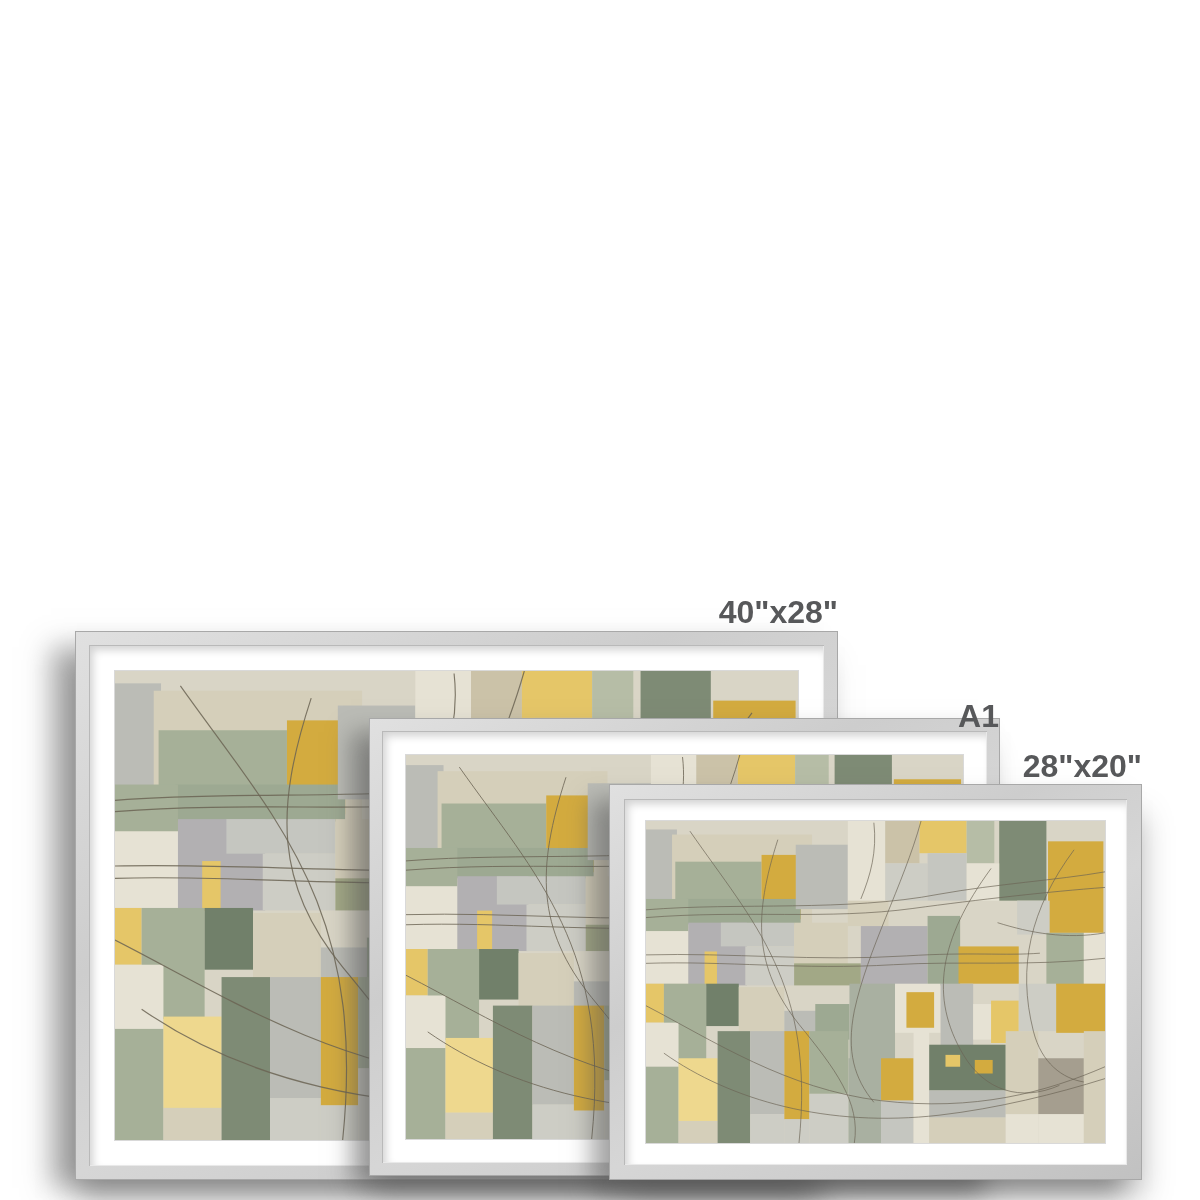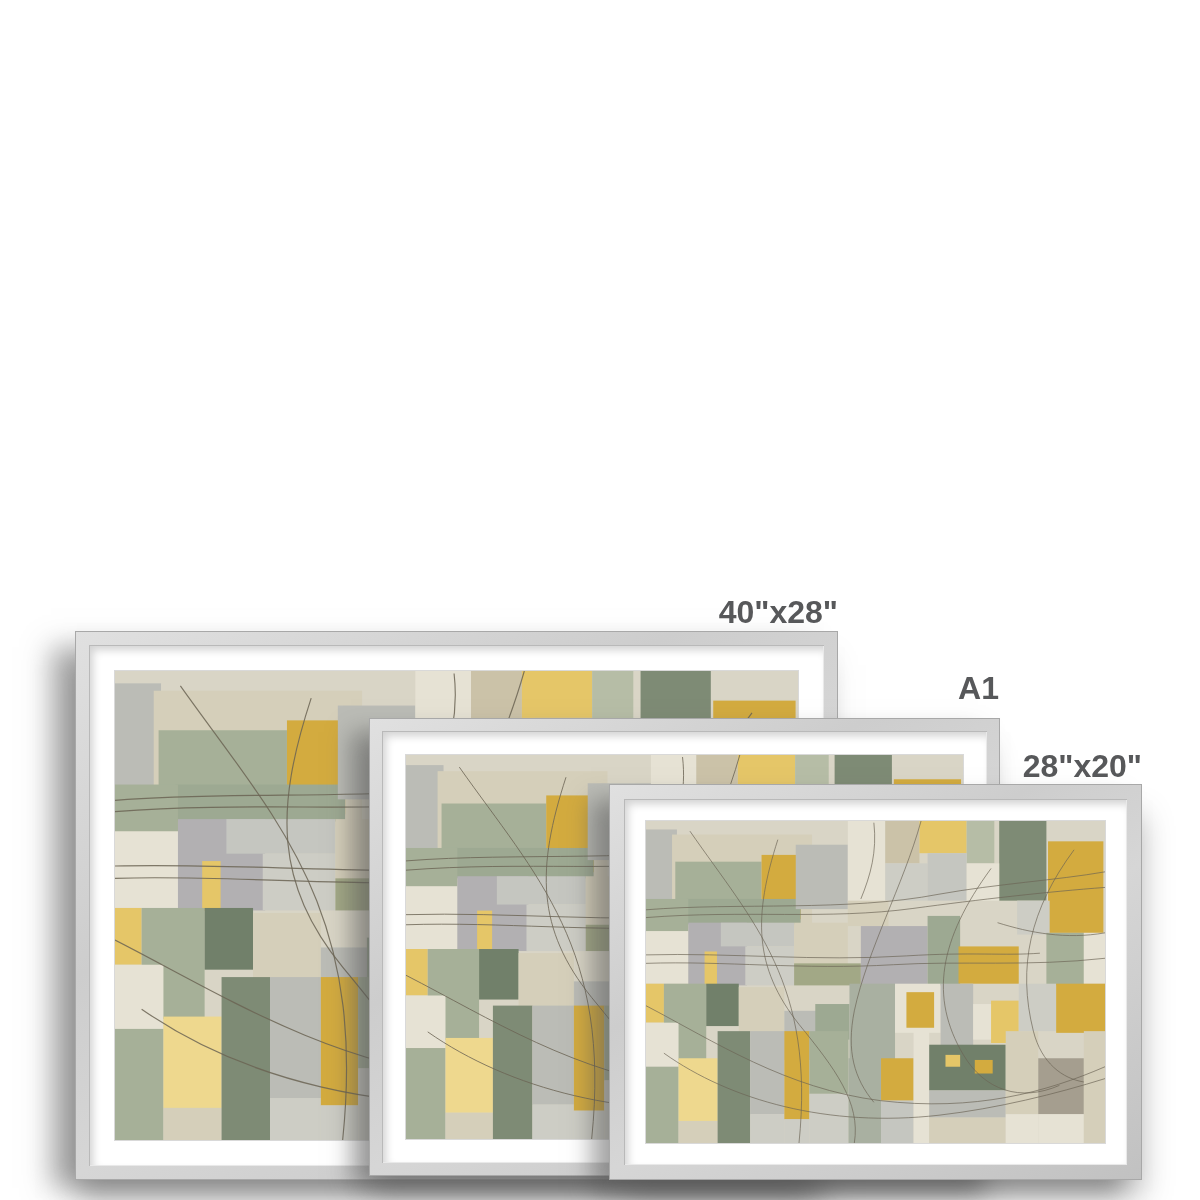--- a/index.html
+++ b/index.html
@@ -39,21 +39,21 @@
                  8px 24px 28px -8px rgba(85,85,85,.4);}
   .f3 .mat{padding:22px;}
 
   
   .size-label{
     position:absolute;z-index:4;
     font-weight:bold;font-size:32px;line-height:1;
     color:#57585a;letter-spacing:0px;white-space:nowrap;
   }
   .lbl-1{right:362px;top:596px;}
-  .lbl-2{right:201px;top:672px;}
+  .lbl-2{right:201px;top:700px;}
   .lbl-3{right:58px;top:750px;}
 </style>
 </head>
 <body>
 
 <div class="stage">
 
   <div class="frame f1">
     <div class="mat">
       <div class="art">

